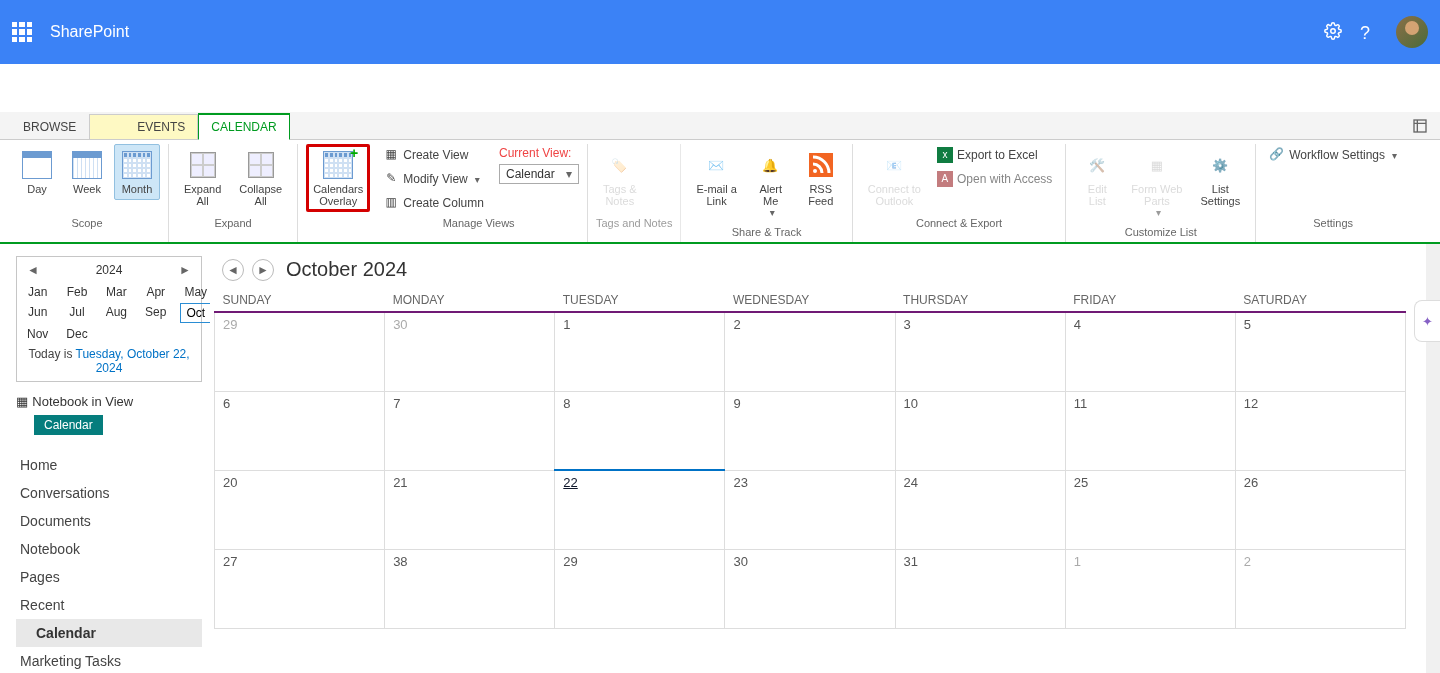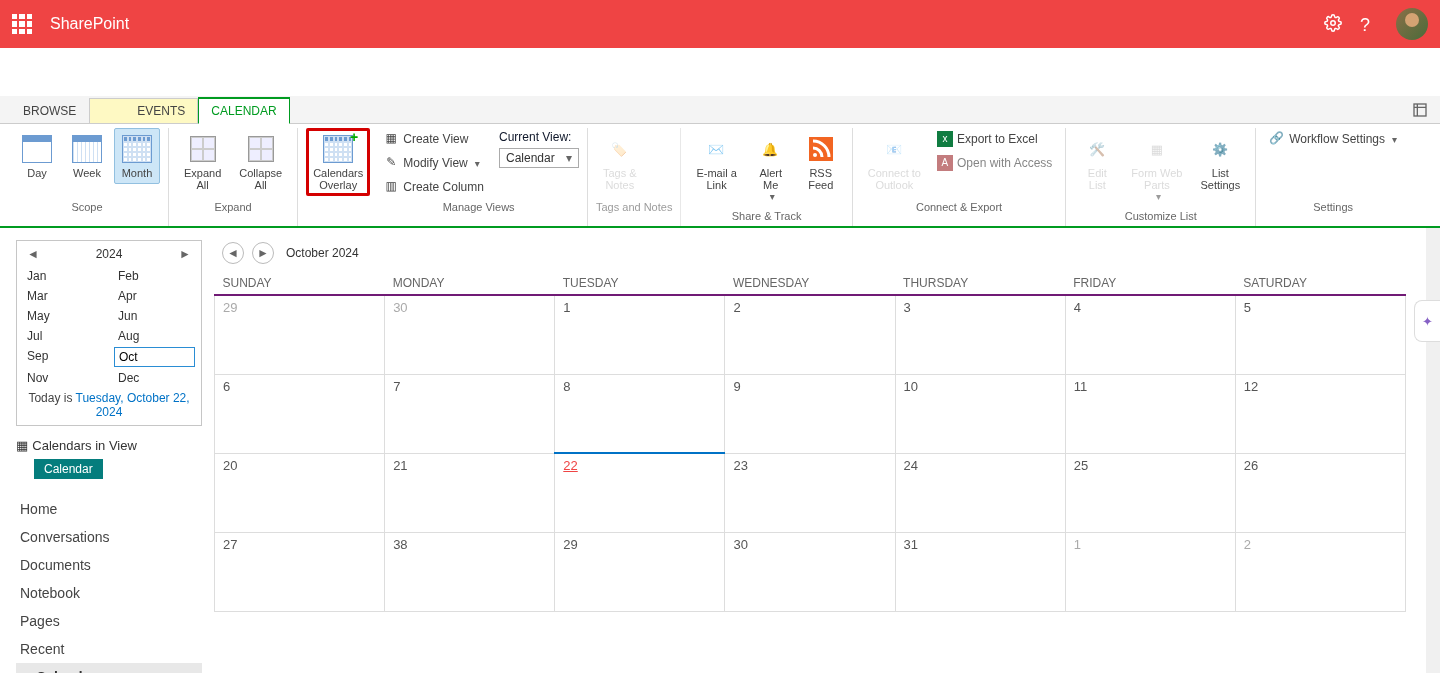--- a/index.html
+++ b/index.html
@@ -1,17 +1,17 @@
 <!DOCTYPE html>
 <html><head>
 <meta charset="utf-8">
 <style>
 * { box-sizing: border-box; margin: 0; padding: 0; }
 body { font-family: "Segoe UI", Arial, sans-serif; font-size: 13px; color: #333; background: #fff; overflow: hidden; }
-.topbar { height: 48px; background: #ef4444; display: flex; align-items: center; padding: 0 12px; color: #fff; }
+.topbar { height: 64px; background: #3b82f6; display: flex; align-items: center; padding: 0 12px; color: #fff; }
 .waffle { width: 20px; height: 20px; display: grid; grid-template-columns: repeat(3,1fr); grid-template-rows: repeat(3,1fr); gap: 2px; margin-right: 18px; cursor: pointer; }
 .waffle span { background: #fff; }
 .brand { font-size: 16px; font-weight: 400; flex: 1; }
 .topbar-right { display: flex; align-items: center; gap: 18px; }
 .gear-icon svg, .help-icon { width: 18px; height: 18px; color: #fff; }
 .help-icon { font-size: 18px; cursor: pointer; }
 .avatar { width: 32px; height: 32px; border-radius: 50%; background: linear-gradient(135deg,#8b6f47 0%, #4a6b3a 100%); cursor: pointer; position: relative; overflow: hidden; }
 .avatar::after { content:""; position:absolute; left:9px; top:5px; width:14px; height:14px; background:#d4a373; border-radius:50%; }
 
 .tabstrip { height: 28px; background: #f4f4f4; border-bottom: 1px solid #ccc; display: flex; align-items: flex-end; padding-left: 10px; position: relative; margin-top: 48px; }
@@ -44,42 +44,42 @@
 .view-select { border:1px solid #ababab; padding:2px 20px 2px 6px; font-size:12px; min-width:80px; text-align:left; background:#fff; position:relative; }
 .view-select::after { content:"▾"; position:absolute; right:6px; color:#666; }
 .dim .rlabel, .dim .ricon, .dim { color:#aaa; opacity:0.65; }
 .small-col { display:flex; flex-direction:column; align-items:flex-start; gap:2px; }
 
 .content { display:flex; height: calc(673px - 48px - 28px - 98px); }
 .leftnav { width: 210px; padding: 12px 8px 12px 16px; overflow:auto; }
 .mini-cal { border:1px solid #c6c6c6; padding:4px 6px 6px; font-size:12px; }
 .mini-cal-header { display:flex; align-items:center; justify-content:space-between; padding:2px 4px; }
 .mini-cal-header .arrow { color:#666; cursor:pointer; font-size:12px; }
-.mini-cal-grid { display:grid; grid-template-columns:repeat(2,1fr); gap:2px 10px; text-align:left; margin-top:4px; }
+.mini-cal-grid { display:grid; grid-template-columns:repeat(5,1fr); gap:2px 10px; text-align:center; margin-top:4px; }
 .mini-cal-grid span { padding:2px 4px; cursor:pointer; }
 .mini-cal-grid span.current { border:1px solid #2a8dd4; color:#000; }
 .today-line { color:#444; text-align:center; padding:4px 2px 0; font-size:12px; }
 .today-line a { color:#0072c6; text-decoration:none; }
 .calinview { margin-top:12px; font-size:13px; }
 .calinview-header { display:flex; align-items:center; gap:4px; margin-bottom:6px; }
 .calinview-badge { background:#057d7d; color:#fff; padding:3px 10px; font-size:12px; display:inline-block; margin-left:18px; }
 .nav-list { list-style:none; margin-top:16px; }
 .nav-list li { padding:6px 4px; font-size:14px; color:#444; cursor:pointer; }
 .nav-list li.selected { background:#e8e8e8; font-weight:600; color:#333; padding-left:20px; }
 
 .main { flex:1; position:relative; overflow:auto; padding:12px 20px 0 4px; border-right: 14px solid #f0f0f0; }
 .cal-title-row { display:flex; align-items:center; gap:8px; margin:2px 0 8px 8px; }
 .nav-circle { width:22px; height:22px; border:1px solid #bbb; border-radius:50%; display:flex; align-items:center; justify-content:center; color:#666; cursor:pointer; font-size:12px;}
-.cal-title { font-size:12px; color:#333; margin-left:4px; }
+.cal-title { font-size:20px; color:#333; margin-left:4px; }
 .cal-table { width:100%; border-collapse:collapse; table-layout:fixed; }
 .cal-table th { text-align:left; padding:4px 8px; font-size:12px; color:#666; font-weight:400; border-bottom:2px solid #701a75; }
 .cal-table td { border:1px solid #ddd; height:79px; vertical-align:top; padding:4px 8px; font-size:13px; color:#555; }
 .cal-table td.othermonth { color:#aaa; }
 .cal-table td.today { border-top:2px solid #0072c6; }
-.cal-table td.today .daynum { color:#ef4444; text-decoration:underline;text-align:right; }
+.cal-table td.today .daynum { color:#0f172a; text-decoration:underline;text-align:right; }
 
 .sparkle { position:fixed; right:0; top:300px; width:26px; height:42px; background:#fff; border:1px solid #ddd; border-right:none; border-radius:8px 0 0 8px; display:flex; align-items:center; justify-content:center; color:#8661c5; cursor:pointer; }
 </style>
 </head>
 <body>
 
 <div class="topbar">
   <div class="waffle">
     <span></span>
       <span></span>
@@ -265,21 +265,21 @@
         <div class="rbtn small-stack dropdown-caret">
             <span class="mini-icon">✎</span>
             <span>Modify View</span>
           </div>
         <div class="rbtn small-stack">
             <span class="mini-icon">▥</span>
             <span>Create Column</span>
           </div>
       </div>
       <div class="small-col" style="margin-left:6px">
-        <div style="font-size:12px;color:#0f172a;padding:2px 0">Current View:</div>
+        <div style="font-size:12px;color:#ef4444;padding:2px 0">Current View:</div>
         <div class="view-select"><span>Calendar</span></div>
       </div>
     </div>
     <div class="ribbon-group-label">Manage Views</div>
   </div>
 
   <div class="ribbon-group dim">
     <div class="ribbon-buttons">
       <div class="rbtn">
         <div class="ricon">🏷️</div>
@@ -396,21 +396,21 @@
           <span>Nov</span>
           <span>Dec</span>
         </div>
       <div class="today-line">
         <span>Today is </span><a href="#">Tuesday, October 22, 2024</a>
       </div>
     </div>
     <div class="calinview">
       <div class="calinview-header">
         <span>▦</span>
-        <span>Calendars in View</span>
+        <span>Notebook in View</span>
       </div>
       <span class="calinview-badge">Calendar</span>
     </div>
     <ul class="nav-list">
         <li>Home</li>
         <li>Conversations</li>
         <li>Documents</li>
         <li>Notebook</li>
         <li>Pages</li>
         <li>Recent</li>

